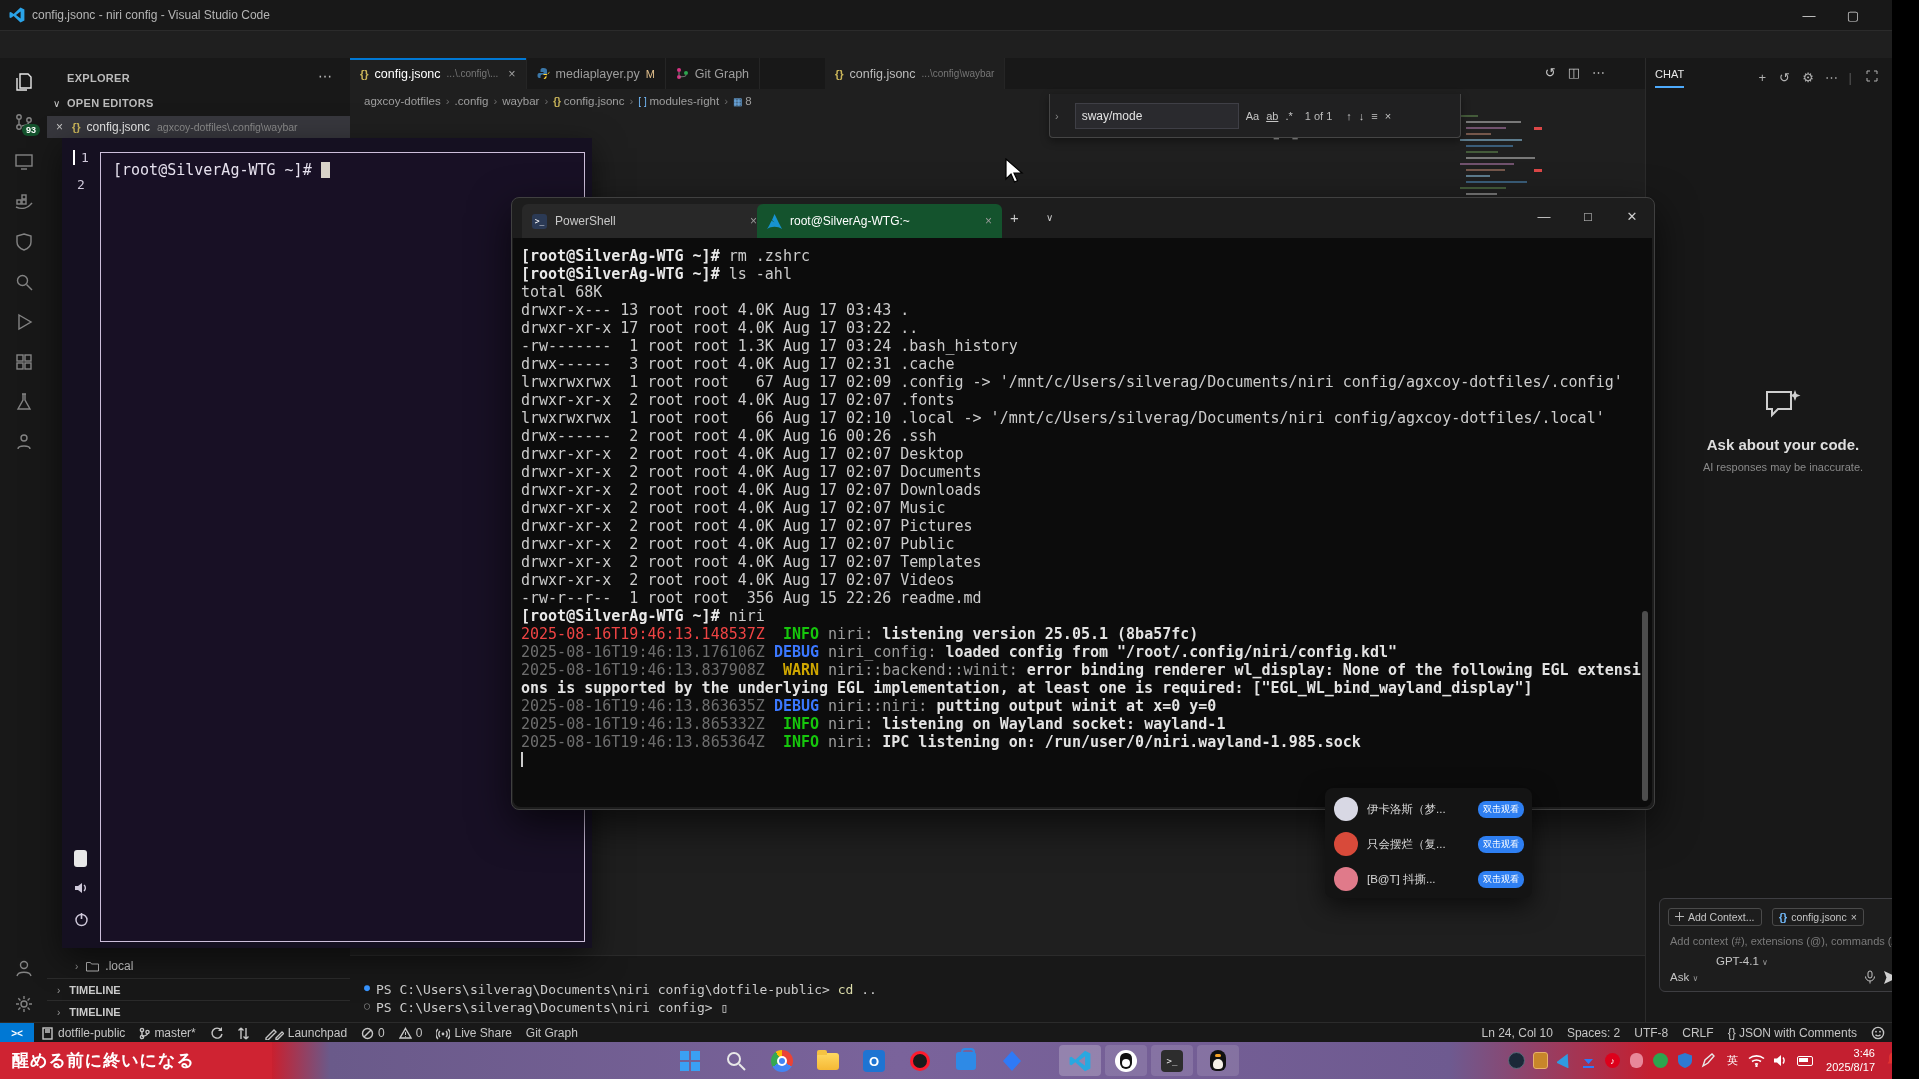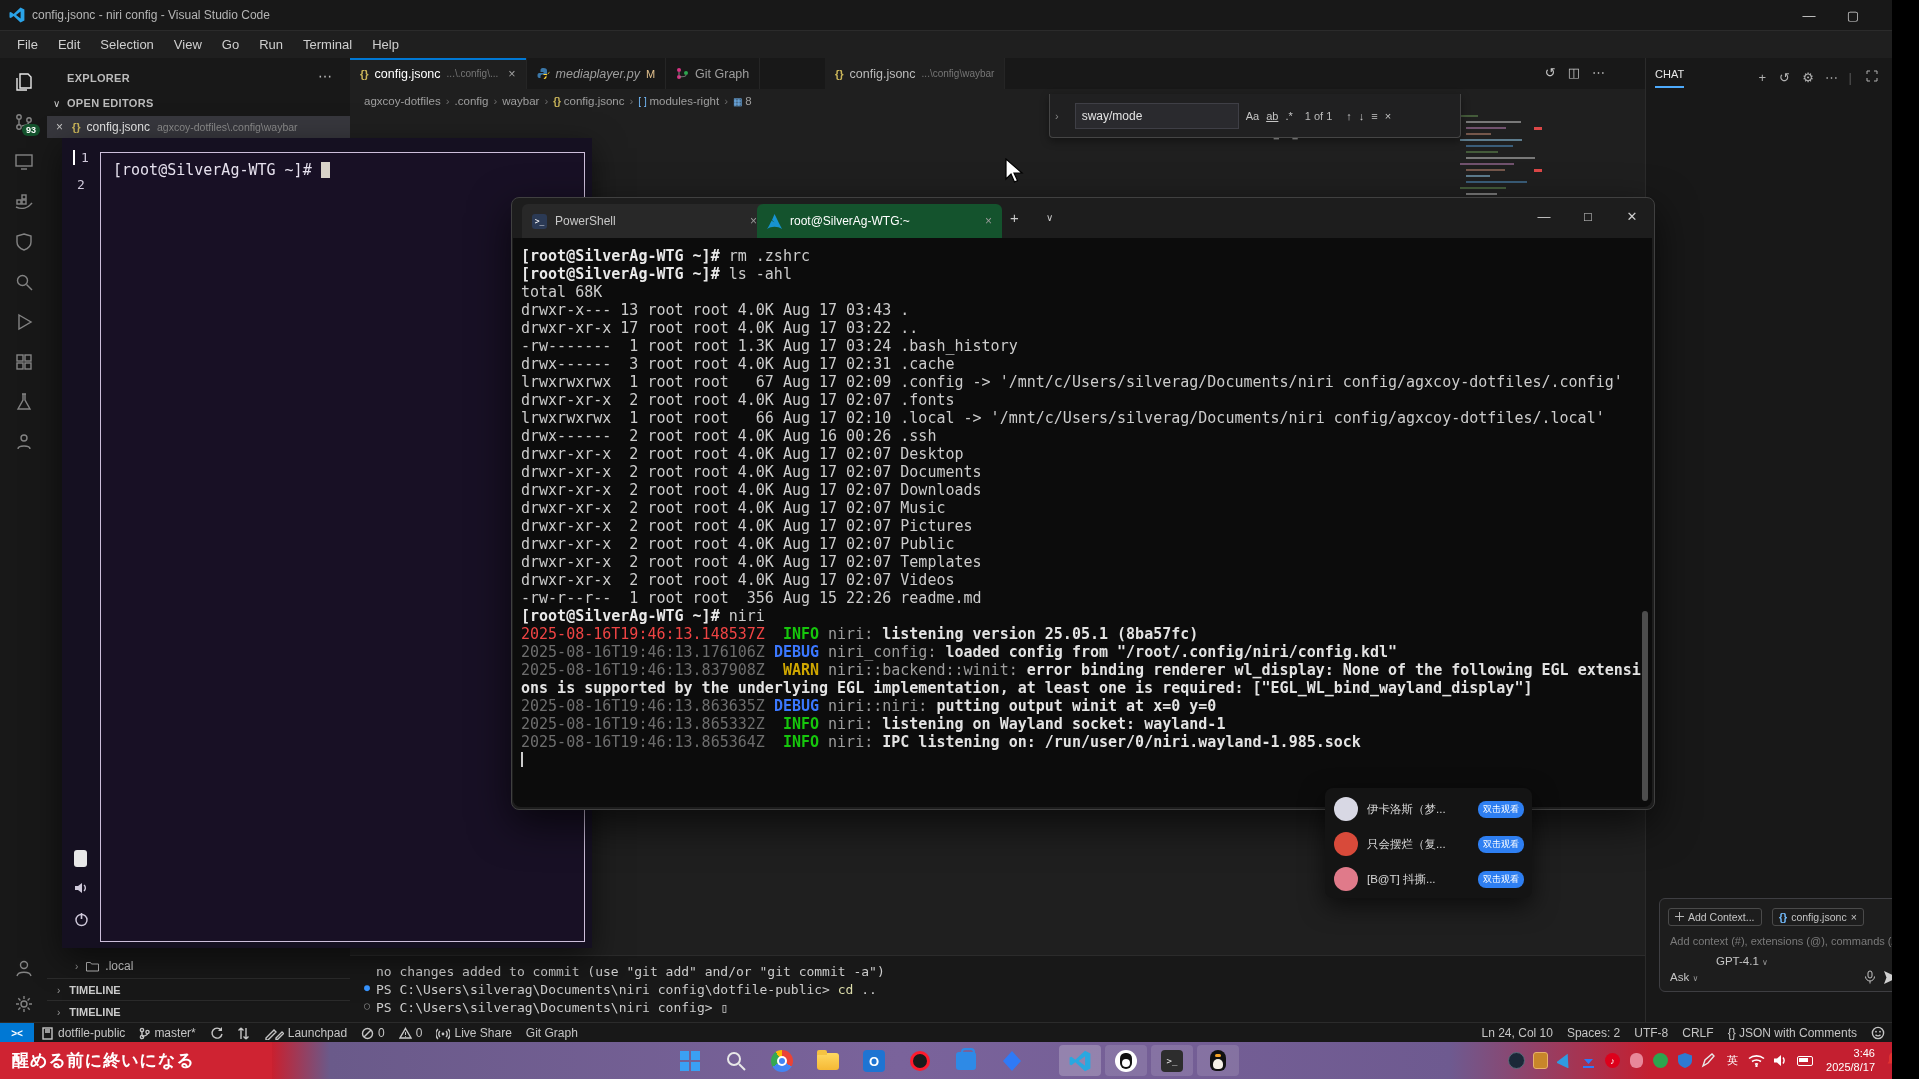--- a/index.html
+++ b/index.html
@@ -90,30 +90,20 @@
         <svg width="16" height="16" viewBox="0 0 16 16">
           <path fill="#2aa3e8" d="M11.5.6 4.6 7 1.8 4.9.5 5.5v5l1.3.6L4.6 9l6.9 6.4 3.9-1.9V2.5zM11.6 4.6v6.8L7 8z"></path>
         </svg>
       </span>
     <span class="title">config.jsonc - niri config - Visual Studio Code</span>
     <div class="winctl" style="right:88px;">—</div>
     <div class="winctl" style="right:44px;">▢</div>
     <div class="winctl" style="right:0;">✕</div>
   </div>
 
-  <div class="abs" id="menubar">
-      <span>File</span>
-      <span>Edit</span>
-      <span>Selection</span>
-      <span>View</span>
-      <span>Go</span>
-      <span>Run</span>
-      <span>Terminal</span>
-      <span>Help</span>
-    </div>
 
   <div class="abs" id="activitybar">
       <div class="act-icon active" style="top: 10px;">
         <svg width="20" height="20" viewBox="0 0 20 20">
           <path fill="none" stroke="currentColor" stroke-width="1.4" d="M6 2h8l3 3v11H6z"></path>
           <path fill="none" stroke="currentColor" stroke-width="1.4" d="M3 6v12h10"></path>
         </svg>
       </div>
       <div class="act-icon" style="top: 50px;">
         <svg width="20" height="20" viewBox="0 0 20 20">
@@ -225,21 +215,21 @@
           <span class="hint">...\.config\...</span>
           <span class="x">×</span>
         </div>
         <div class="etab">
           <span>
             <svg width="13" height="13" viewBox="0 0 13 13">
               <path fill="#3b77a8" d="M6.5 1c-3 0-3 1.5-3 2.5V5h3v1H2.3C1 6 .5 7 .5 8.5S1 11 2.3 11h1.2V9.2C3.5 8 4.5 7.5 5.7 7.5h2.8c1 0 1.5-.7 1.5-1.7V3.5C10 2 9 1 6.5 1z"></path>
               <path fill="#ffd43b" d="M6.5 12c3 0 3-1.5 3-2.5V8h-3V7h4.2c1.3 0 1.8-1 1.8-2.5"></path>
             </svg>
           </span>
-          <span style="font-style:italic;">mediaplayer.py</span>
+          <span style="">mediaplayer.py</span>
           <span style="color:#e2c08d;font-size:11px;">M</span>
         </div>
         <div class="etab">
           <span>
             <svg width="13" height="13" viewBox="0 0 13 13">
               <circle fill="#d63384" cx="3" cy="3" r="2"></circle>
               <circle fill="#2da44e" cx="10" cy="6" r="2"></circle>
               <circle fill="#d63384" cx="3" cy="10" r="2"></circle>
               <path stroke="#888" fill="none" d="M3 5v3M10 8c0 2-4 1.5-7 2"></path>
             </svg>
@@ -349,20 +339,28 @@
     <span class="chicon" style="right:130px;">↺</span>
     <span class="chicon" style="right:106px;">⚙</span>
     <span class="chicon" style="right:82px;">⋯</span>
     <span class="chicon" style="right:68px;color:#555;">|</span>
     <span class="chicon" style="right:42px;">
         <svg width="12" height="12" viewBox="0 0 12 12" fill="none" stroke="#b0b0b0">
           <path d="M1 4V1h3M8 1h3v3M11 8v3H8M4 11H1V8"></path>
         </svg>
       </span>
     <span class="chicon" style="right:16px;">✕</span>
+    <div class="empty">
+      <span><svg width="38" height="34" viewBox="0 0 38 34" style="margin:0 auto;">
+            <path fill="none" stroke="#cfcfcf" stroke-width="2" d="M3 4h24v17H14l-6 6v-6H3z"></path>
+            <path fill="#cfcfcf" d="M31 2l1.5 4 4 1.5-4 1.5L31 13l-1.5-4-4-1.5 4-1.5z"></path>
+          </svg></span>
+      <div class="t">Ask about your code.</div>
+      <div class="s">AI responses may be inaccurate.</div>
+    </div>
     <div id="chatbox">
       <div style="margin:8px 0 0 8px;">
         <span class="chip">
             <svg width="9" height="9" viewBox="0 0 10 10">
               <path stroke="#c5c5c5" fill="none" d="M5 0v10M0 5h10"></path>
             </svg>
             <span>Add Context...</span>
           </span>
         <span class="chip">
             <span style="color:#75beff;font-weight:bold;">{}</span>
@@ -381,21 +379,20 @@
         </span>
       <span style="position:absolute;right:8px;bottom:7px;">
           <svg width="14" height="13" viewBox="0 0 14 13">
             <path fill="#cfcfcf" d="M0 0l14 6.5L0 13l2.5-6.5z"></path>
           </svg>
         </span>
     </div>
   </div>
 
   <div class="abs" id="panel">
-      <div class="pline" style="top: 8px;"><span class="gut" style="color:#666;"></span><span style="">no changes added to commit (use "git add" and/or "git commit -a")</span></div>
       <div class="pline" style="top: 26px;"><span class="gut" style="color:#3794ff;">●</span><span style="">PS C:\Users\silverag\Documents\niri config\dotfile-public&gt; </span><span style="color:#dcdcaa;">cd</span><span style=""> ..</span></div>
       <div class="pline" style="top: 44px;"><span class="gut" style="color:#8a8a8a;">○</span><span style="">PS C:\Users\silverag\Documents\niri config&gt; </span><span style="color:#cccccc;">▯</span></div>
     </div>
 
   <div class="abs" id="statusbar">
     <div id="remotebadge">&gt;&lt;</div>
     <div id="st-left" style="display:flex;">
         <div class="st">
           <span>
             <svg width="13" height="13" viewBox="0 0 13 13">

